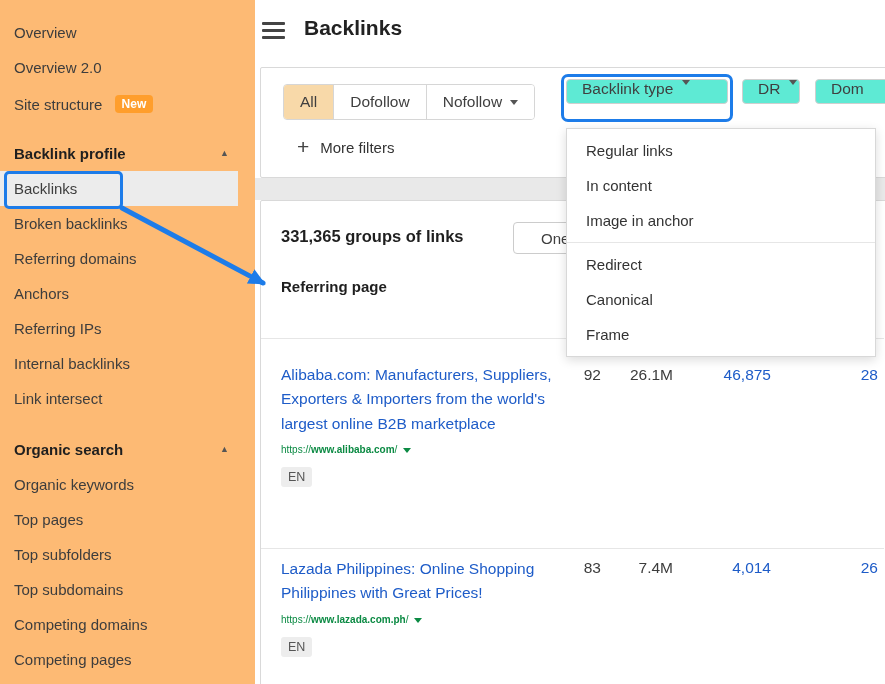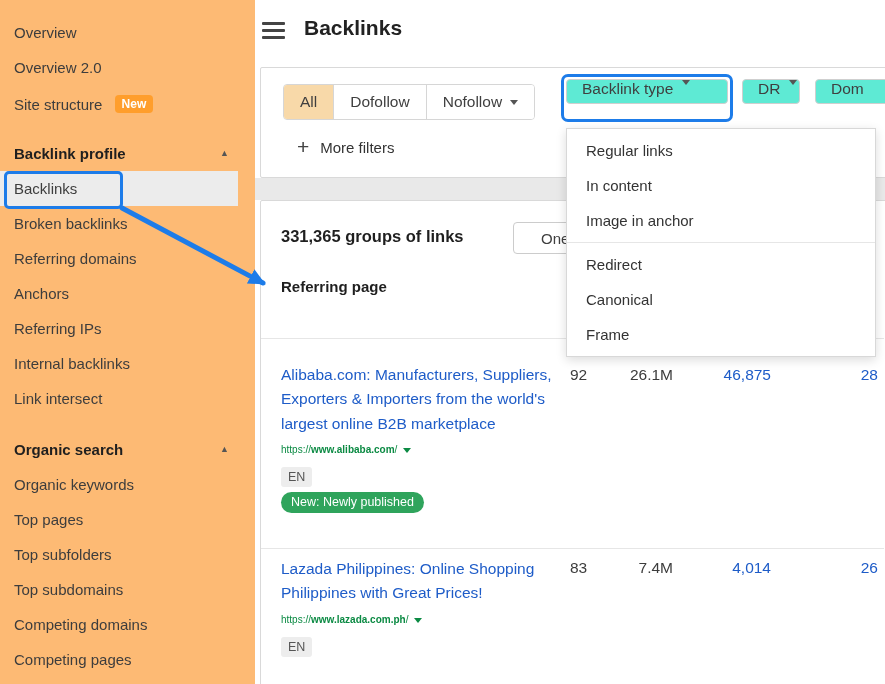--- a/index.html
+++ b/index.html
@@ -57,21 +57,21 @@
   .rb1 { left:281px; top:363px; }
   .rb2 { left:281px; top:557px; }
   .row-title { display:block; width:272px; font-size:15.5px; line-height:24.3px; color:#1e5cc8; text-decoration:none; cursor:pointer; }
   .row-url { margin-top:2px; font-size:10px; color:#0b8a43; line-height:23px; cursor:pointer; }
   .row-url b { font-weight:bold; }
   .lang-badge { display:inline-block; margin-top:6px; background:#ededed; color:#555; font-size:12.5px; line-height:20px; padding:0 7px; border-radius:3px; }
   .new-badge { display:inline-block; margin-top:5px; background:#2fa45c; color:#fff; font-size:12.5px; line-height:21px; padding:0 10px; border-radius:11px; }
 
   .num { position:absolute; font-size:15.5px; color:#3c3c3c; text-align:right; }
   .num.blue { color:#1e5cc8; cursor:pointer; }
-  .n-ur { left:556px; width:45px;text-align:center; }
+  .n-ur { left:556px; width:45px; }
   .n-traffic { left:606px; width:67px; }
   .n-links { left:696px; width:75px; }
   .n-col4 { left:816px; width:62px; }
   .r1 { top:366px; }
   .r2 { top:559px; }
 
   
   .dropdown { position:absolute; left:566px; top:128px; width:310px; background:#fff; border:1px solid #d8d8d8;
     box-shadow:0 3px 10px rgba(0,0,0,0.14); z-index:30; }
   .dd-group { padding:4px 0; }
@@ -161,21 +161,20 @@
   <div class="divider d1"></div>
   <div class="col-header">Referring page</div>
   <div class="divider d2"></div>
 
   <div class="row-block rb1">
     <a class="row-title">Alibaba.com: Manufacturers, Suppliers, Exporters &amp; Importers from the world's largest online B2B marketplace</a>
     <div class="row-url">
       <span>https://</span><b>www.alibaba.com</b><span>/</span><span class="caret green"></span>
     </div>
     <div><span class="lang-badge">EN</span></div>
-    <div><span class="new-badge">New: Newly published</span></div>
   </div>
   <div class="num n-ur r1">92</div>
   <div class="num n-traffic r1">26.1M</div>
   <div class="num blue n-links r1">46,875</div>
   <div class="num blue n-col4 r1">28</div>
 
   <div class="row-block rb2">
     <a class="row-title">Lazada Philippines: Online Shopping Philippines with Great Prices!</a>
     <div class="row-url">
       <span>https://</span><b>www.lazada.com.ph</b><span>/</span><span class="caret green"></span>

